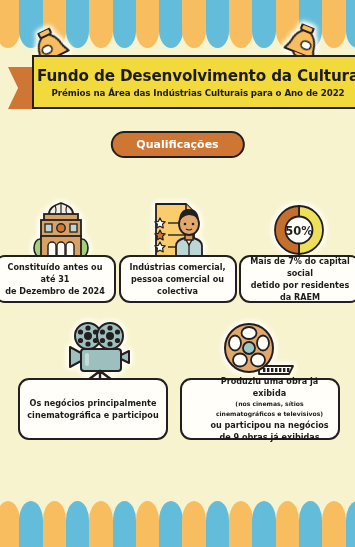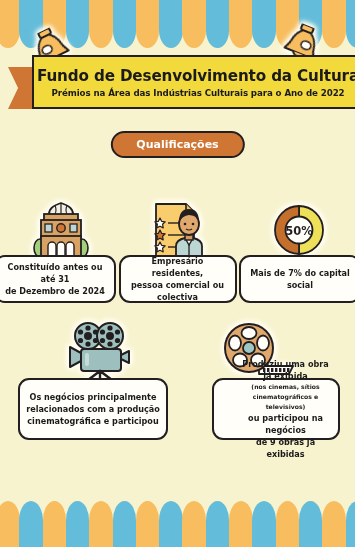--- a/index.html
+++ b/index.html
@@ -58,21 +58,21 @@
   .card{
     background:#fffef8;border:2px solid #231f20;border-radius:11px;
     box-sizing:border-box;display:flex;flex-direction:column;
     align-items:center;justify-content:center;text-align:center;
     color:#1b1b1b;padding:6px 5px;
   }
   .card.c1{width:122px;height:48px;}
   .card.c2{width:118px;height:48px;}
   .card.c3{width:122px;height:48px;}
   .card.b1{width:150px;height:62px;}
-  .card.b2{width:128px;height:62px;padding-left:24px;}
+  .card.b2{width:160px;height:62px;padding-left:24px;}
   .card .ln{font-size:8.1px;font-weight:bold;line-height:12px;}
   .card .ln.sm{font-size:6.1px;line-height:10px;}
 
   
   .icon{position:absolute;}
   .ico-bld{left:31px;top:200px;}
   .ico-doc{left:146px;top:200px;}
   .ico-pie{left:272px;top:203px;}
   .ico-cam{left:66px;top:322px;}
   .ico-reel{left:221px;top:322px;}
@@ -233,32 +233,32 @@
       </g>
     </svg>
   </div>
 
   <div class="row row-top">
     <div class="card c1">
       <div class="ln">Constituído antes ou até 31</div>
       <div class="ln">de Dezembro de 2024</div>
     </div>
     <div class="card c2">
-      <div class="ln">Empresário residentes,</div>
+      <div class="ln">Indústrias comercial,</div>
       <div class="ln">pessoa comercial ou colectiva</div>
     </div>
     <div class="card c3">
       <div class="ln">Mais de 7% do capital social</div>
+      <div class="ln">detido por residentes da RAEM</div>
     </div>
   </div>
 
   <div class="row row-bot">
     <div class="card b1">
       <div class="ln">Os negócios principalmente</div>
-      <div class="ln">relacionados com a produção</div>
       <div class="ln">cinematográfica e participou</div>
     </div>
     <div class="card b2">
       <div class="ln">Produziu uma obra já exibida</div>
       <div class="ln sm">(nos cinemas, sítios cinematográficos e televisivos)</div>
       <div class="ln">ou participou na negócios</div>
       <div class="ln">de 9 obras já exibidas</div>
     </div>
   </div>
 

